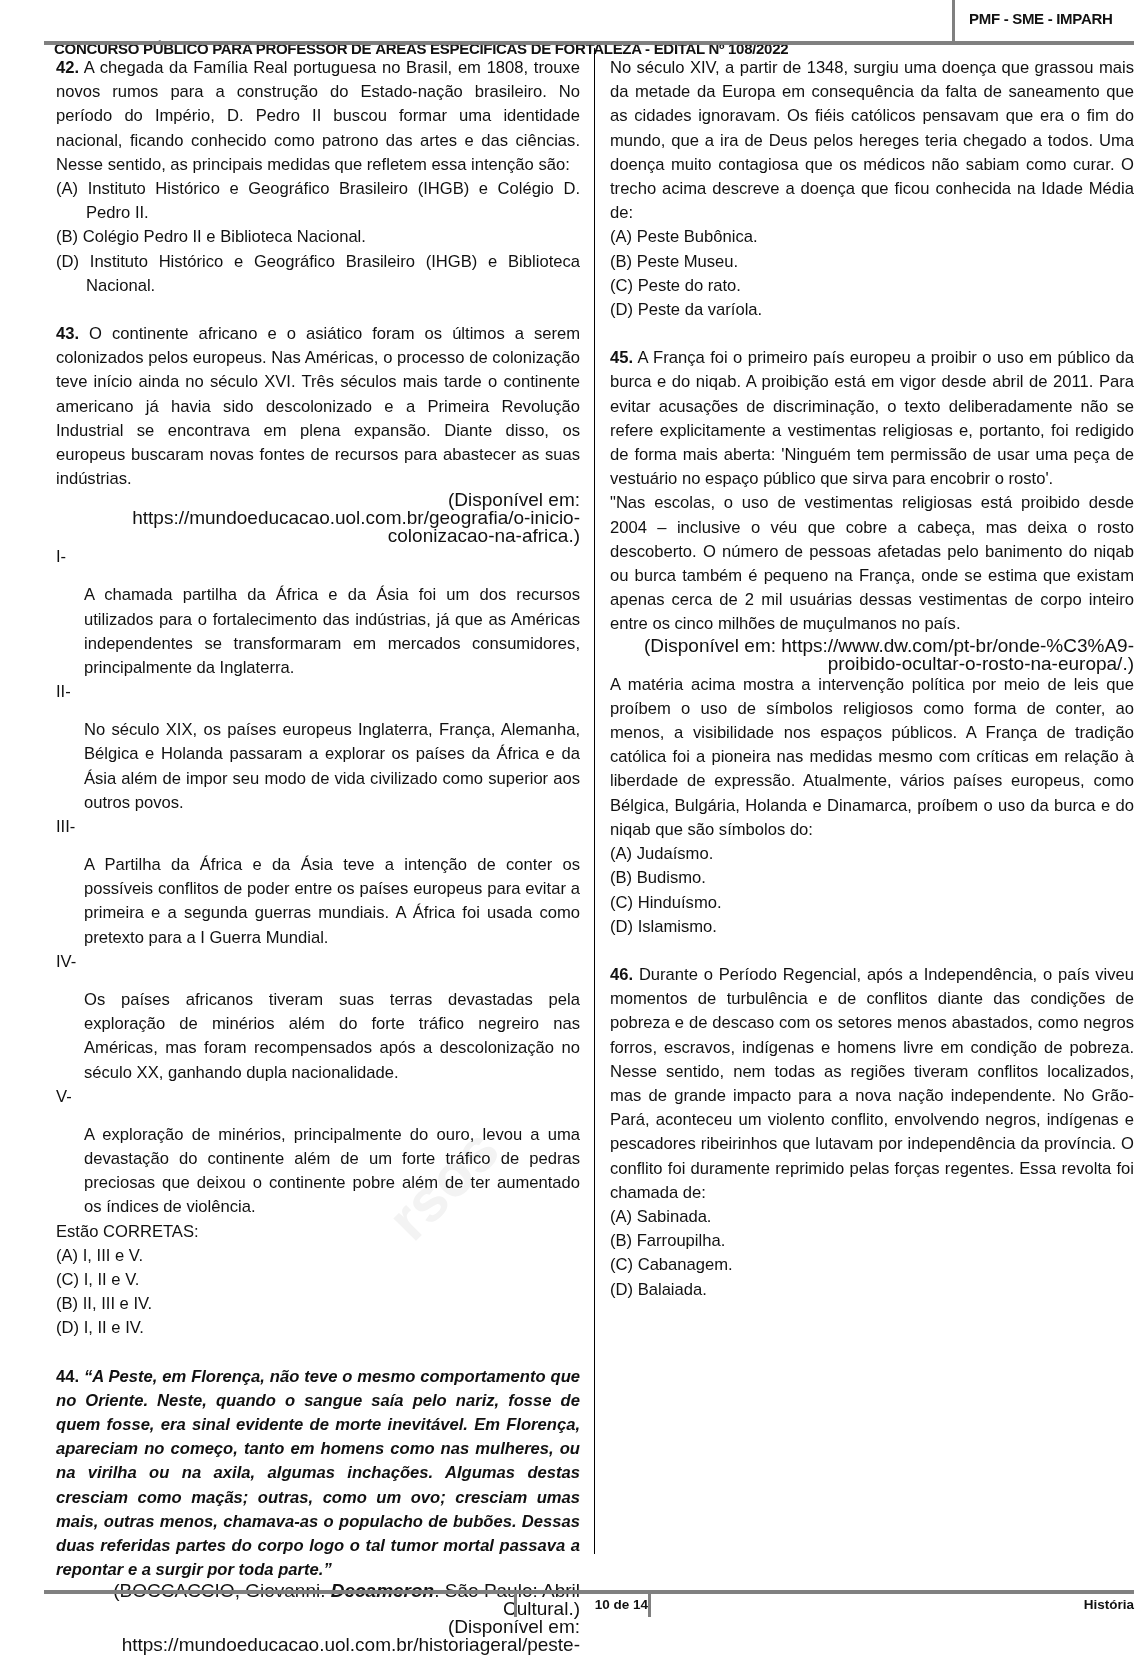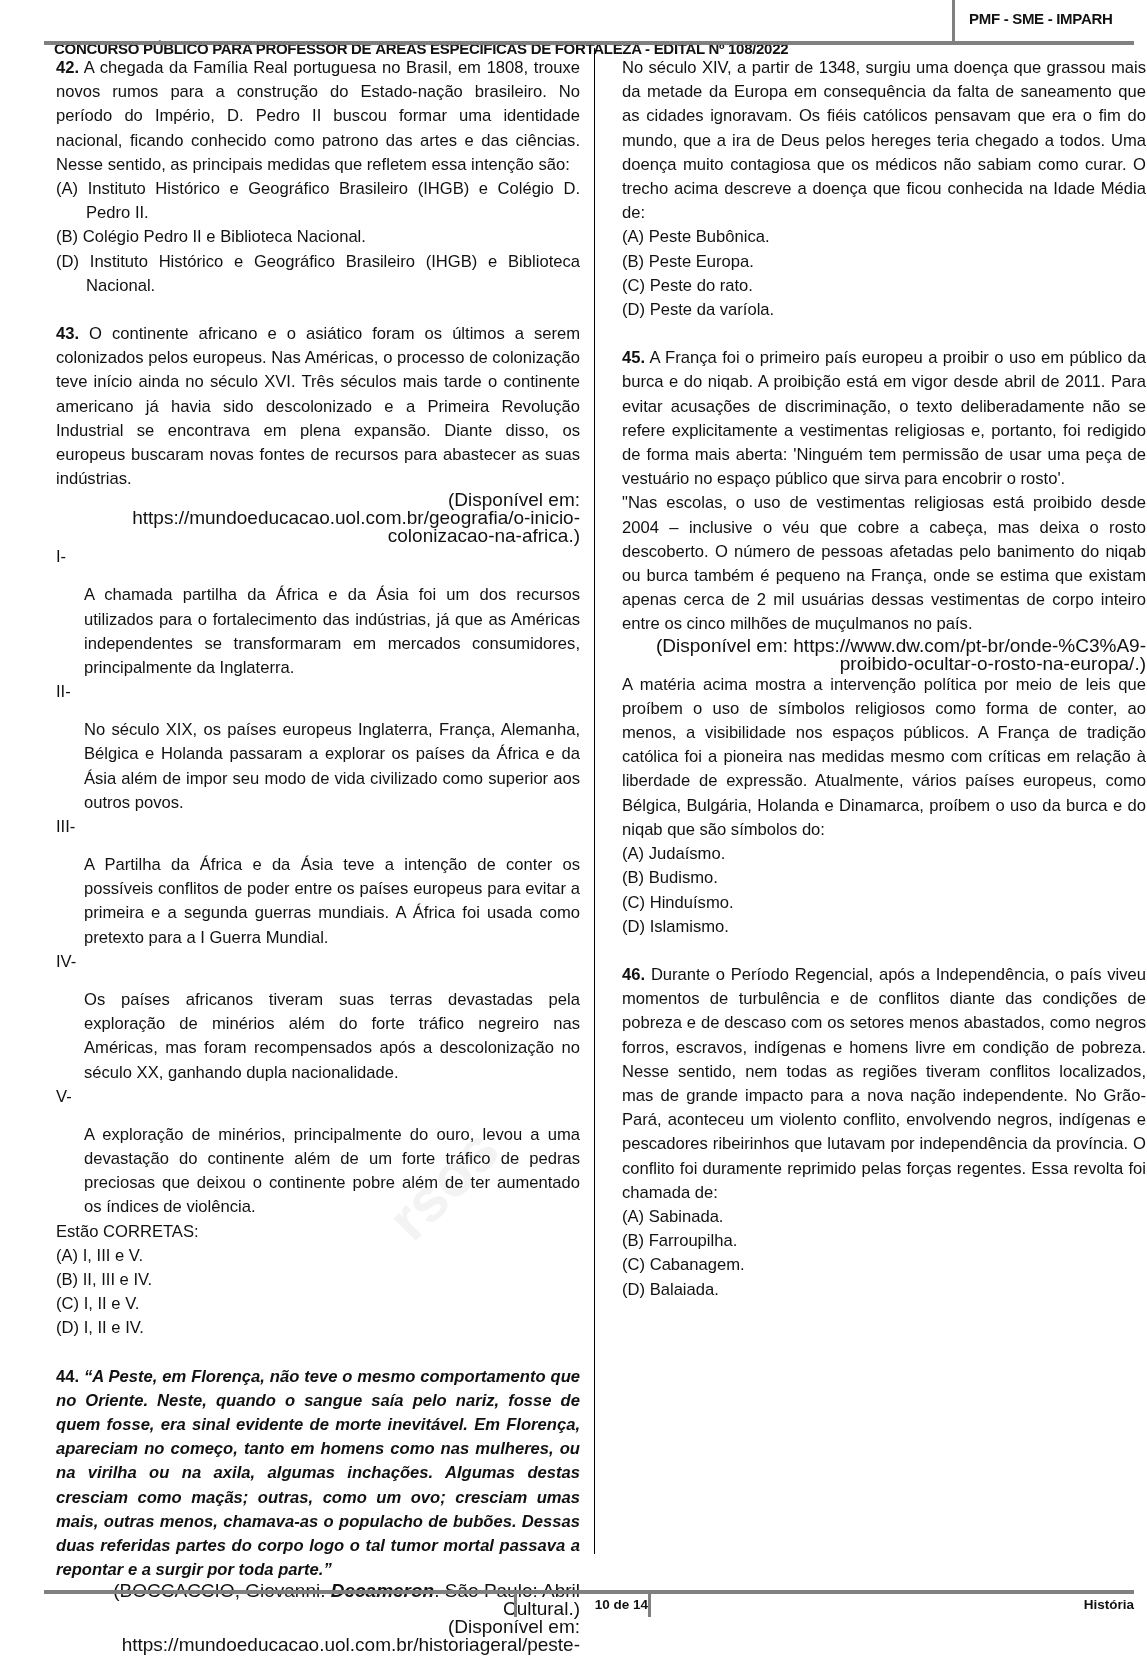--- a/index.html
+++ b/index.html
@@ -8,21 +8,21 @@
   .header { position: absolute; left: 44px; top: 0; width: 1090px; height: 44px; }
   .header-title { position: absolute; left: 10px; top: 10px; font-size: 15px; font-weight: bold; letter-spacing: -0.3px; white-space: nowrap; margin-top: 30px; }
   .header-divider { position: absolute; left: 908px; top: 0; width: 3px; height: 44px; background: #808080; }
   .header-org { position: absolute; left: 925px; top: 10px; font-size: 15px; font-weight: bold; letter-spacing: -0.3px; white-space: nowrap; }
   .header-rule { position: absolute; left: 44px; top: 41px; width: 1090px; height: 4px; background: #808080; }
 
   .col-divider { position: absolute; left: 594px; top: 48px; width: 1px; height: 1506px; background: #000; }
 
   .col { position: absolute; top: 56px; font-size: 16.6px; line-height: 24.2px; }
   .col-left { left: 56px; width: 524px; }
-  .col-right { left: 610px; width: 524px; margin-left: 12px; }
+  .col-right { left: 610px; width: 524px; }
 
   p { margin: 0; text-align: justify; }
   .qnum { font-weight: bold; }
   .gap { height: 24px; }
   .opt { padding-left: 30px; text-indent: -30px; text-align: justify; }
   .item { display: flex; }
   .item .roman { width: 28px; flex: 0 0 28px; }
   .item .itext { flex: 1; text-align: justify; margin-top: 38px; }
   .source { font-size: 19px; line-height: 18px; text-align: right; }
   .italic { font-style: italic; font-weight: bold; }
@@ -78,40 +78,40 @@
     <div class="item">
         <span class="roman">IV-</span>
         <span class="itext">Os países africanos tiveram suas terras devastadas pela exploração de minérios além do forte tráfico negreiro nas Américas, mas foram recompensados após a descolonização no século XX, ganhando dupla nacionalidade.</span>
       </div>
     <div class="item">
         <span class="roman">V-</span>
         <span class="itext">A exploração de minérios, principalmente do ouro, levou a uma devastação do continente além de um forte tráfico de pedras preciosas que deixou o continente pobre além de ter aumentado os índices de violência.</span>
       </div>
     <p>Estão CORRETAS:</p>
     <p class="opt">(A) I, III e V.</p>
+    <p class="opt">(C) I, II e V.</p>
     <p class="opt">(B) II, III e IV.</p>
-    <p class="opt">(C) I, II e V.</p>
     <p class="opt">(D) I, II e IV.</p>
   </div>
 
   <div class="gap"></div>
 
   <div>
     <p><span class="qnum">44.</span><span class="italic"> “A Peste, em Florença, não teve o mesmo comportamento que no Oriente. Neste, quando o sangue saía pelo nariz, fosse de quem fosse, era sinal evidente de morte inevitável. Em Florença, apareciam no começo, tanto em homens como nas mulheres, ou na virilha ou na axila, algumas inchações. Algumas destas cresciam como maçãs; outras, como um ovo; cresciam umas mais, outras menos, chamava-as o populacho de bubões. Dessas duas referidas partes do corpo logo o tal tumor mortal passava a repontar e a surgir por toda parte.”</span></p>
     <p class="source"><span>(BOCCACCIO, Giovanni. </span><span class="italic">Decameron</span><span>. São Paulo: Abril Cultural.)</span></p>
     <p class="source">(Disponível em: https://mundoeducacao.uol.com.br/historiageral/peste-negra.htm.)</p>
   </div>
 </div>
 
 <div class="col col-right">
 
   <div>
     <p>No século XIV, a partir de 1348, surgiu uma doença que grassou mais da metade da Europa em consequência da falta de saneamento que as cidades ignoravam. Os fiéis católicos pensavam que era o fim do mundo, que a ira de Deus pelos hereges teria chegado a todos. Uma doença muito contagiosa que os médicos não sabiam como curar. O trecho acima descreve a doença que ficou conhecida na Idade Média de:</p>
     <p class="opt">(A) Peste Bubônica.</p>
-    <p class="opt">(B) Peste Europa.</p>
+    <p class="opt">(B) Peste Museu.</p>
     <p class="opt">(C) Peste do rato.</p>
     <p class="opt">(D) Peste da varíola.</p>
   </div>
 
   <div class="gap"></div>
 
   <div>
     <p><span class="qnum">45.</span><span> A França foi o primeiro país europeu a proibir o uso em público da burca e do niqab. A proibição está em vigor desde abril de 2011. Para evitar acusações de discriminação, o texto deliberadamente não se refere explicitamente a vestimentas religiosas e, portanto, foi redigido de forma mais aberta: 'Ninguém tem permissão de usar uma peça de vestuário no espaço público que sirva para encobrir o rosto'.</span></p>
     <p>"Nas escolas, o uso de vestimentas religiosas está proibido desde 2004 – inclusive o véu que cobre a cabeça, mas deixa o rosto descoberto. O número de pessoas afetadas pelo banimento do niqab ou burca também é pequeno na França, onde se estima que existam apenas cerca de 2 mil usuárias dessas vestimentas de corpo inteiro entre os cinco milhões de muçulmanos no país.</p>
     <p class="source">(Disponível em: https://www.dw.com/pt-br/onde-%C3%A9-proibido-ocultar-o-rosto-na-europa/.)</p>

